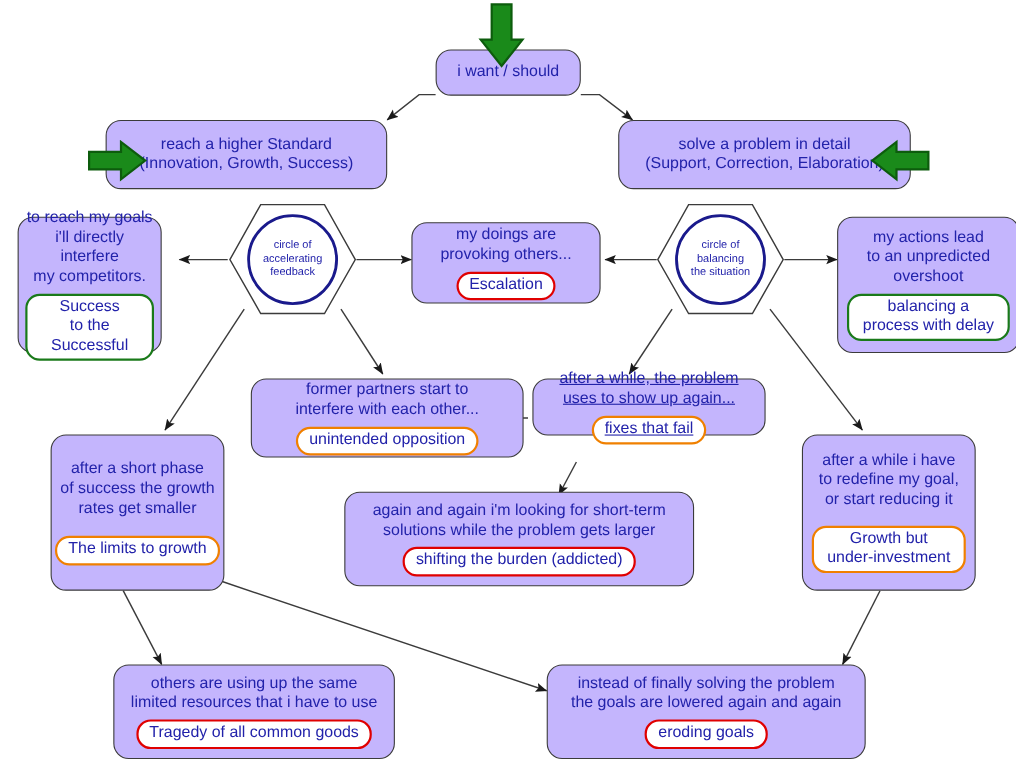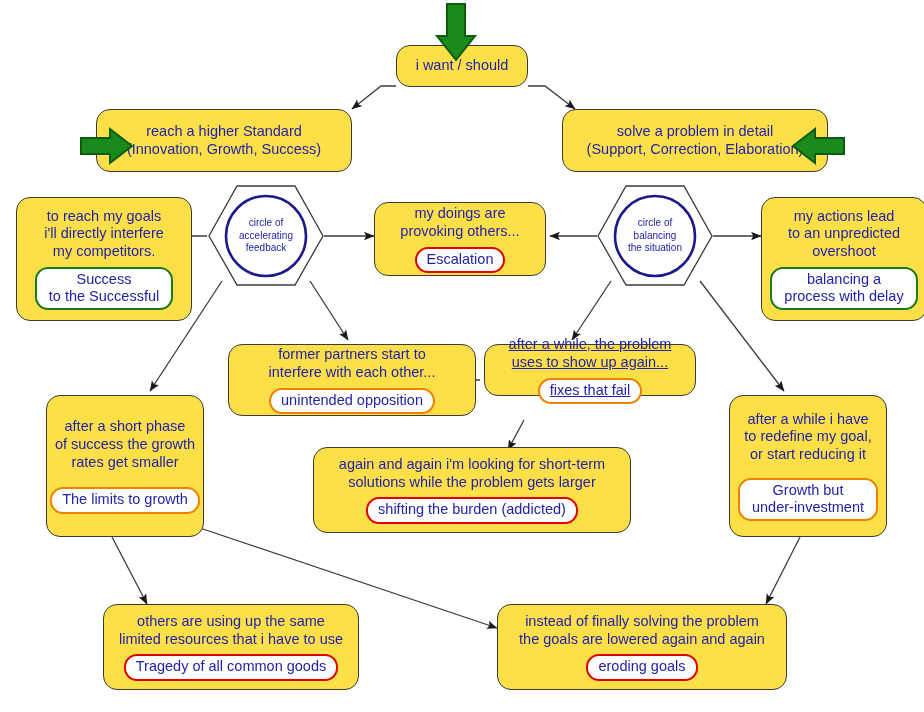--- a/index.html
+++ b/index.html
@@ -24,21 +24,21 @@
     top: 0;
     width: 924px;
     height: 712px;
     pointer-events: none;
   }
   .node {
     position: absolute;
     box-sizing: border-box;
     border: 1.3px solid #3b3b3b;
     border-radius: 14px;
-    background: #fde047;
+    background: #c4b5fd;
     color: #2222aa;
     display: flex;
     flex-direction: column;
     align-items: center;
     justify-content: center;
     text-align: center;
     line-height: 1.22;
     font-size: 14.5px;
     padding: 4px 6px;
     z-index: 3;
@@ -190,21 +190,21 @@
       <polygon points="30,2 88,2 116,52 88,101 30,101 2,52" fill="#ffffff" stroke="#3b3b3b" stroke-width="1.3"></polygon>
       <circle cx="59" cy="52" r="40" fill="none" stroke="#1a1a8c" stroke-width="2.6"></circle>
     </svg>
     <div class="hexlabel">
       <span>circle of</span>
       <span>balancing</span>
       <span>the situation</span>
     </div>
   </div>
 
-  <div class="node" style="left:16px; top:197px; width:176px; height:124px;">
+  <div class="node" style="left:16px; top:197px; width:131px; height:124px;">
     <div class="lines">
       <span>to reach my goals</span>
       <span>i'll directly interfere</span>
       <span>my competitors.</span>
     </div>
     <div class="tag green multi">
       <span style="white-space:pre-line;">Success
 to the Successful</span>
     </div>
   </div>

